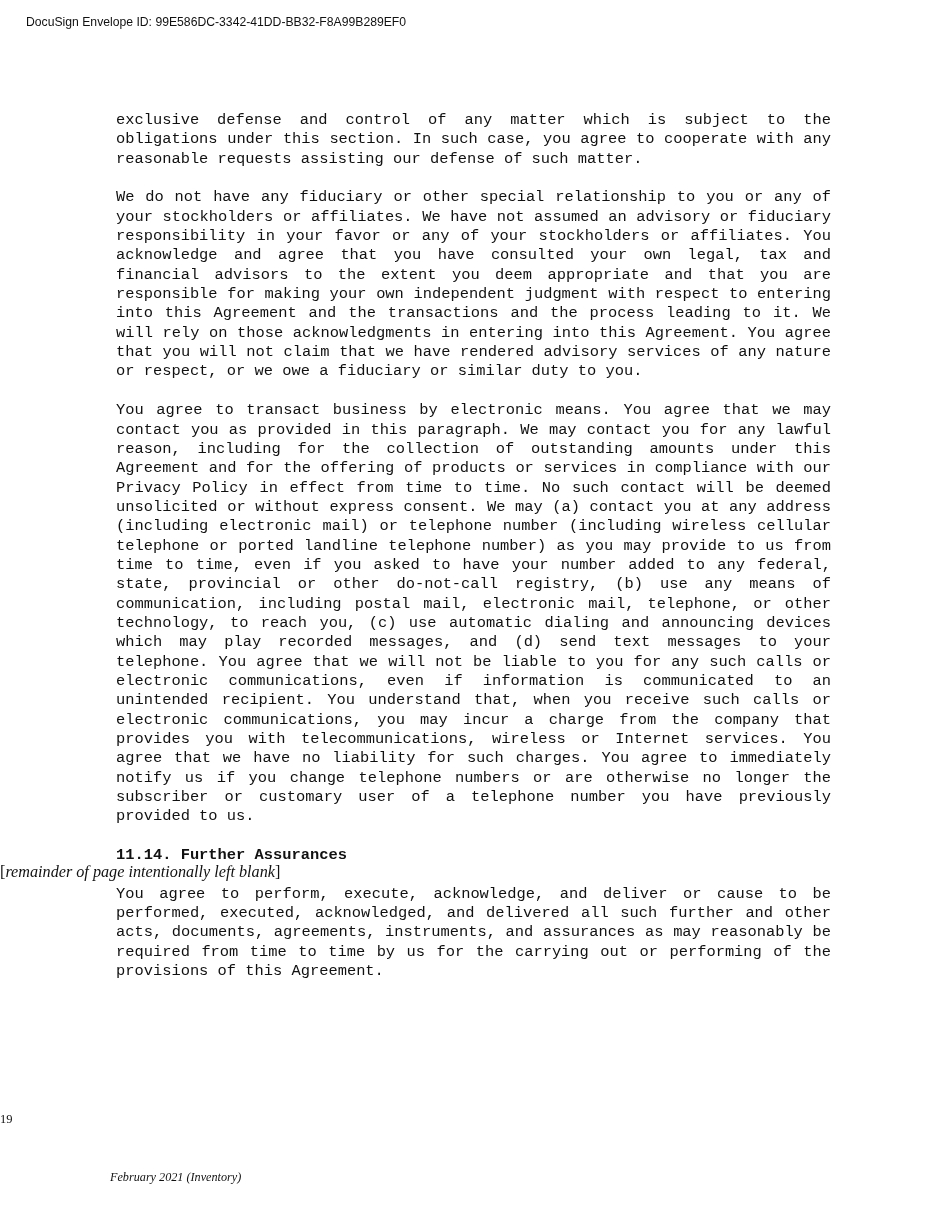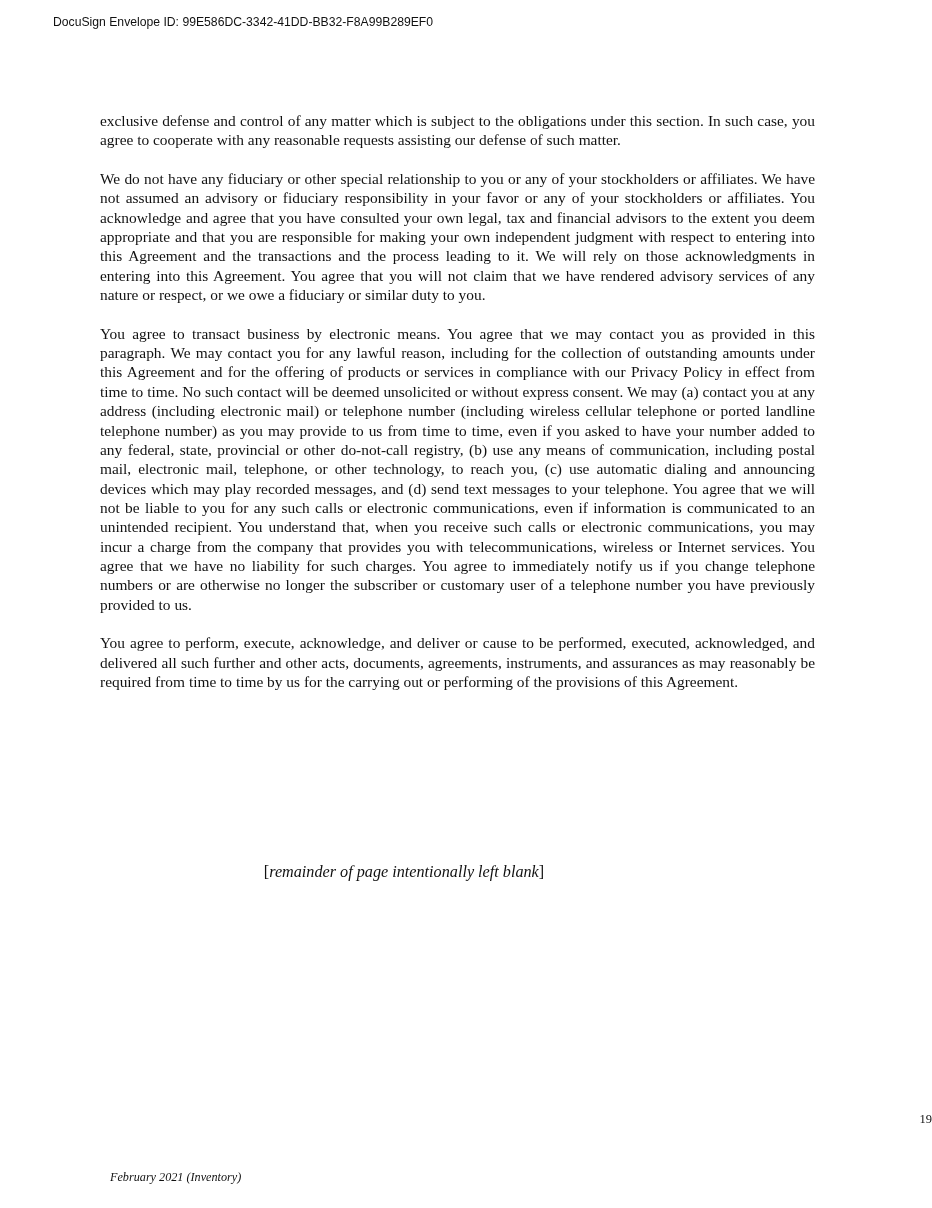--- a/index.html
+++ b/index.html
@@ -15,56 +15,54 @@
       color: #111111;
     }
     .envelope-id {
       position: absolute;
       left: 26px;
       top: 15px;
       font-family: "Liberation Sans", sans-serif;
       font-size: 12.2px;
       color: #111;
       letter-spacing: 0px;
-      margin-left: 27px;
     }
     .content {
       position: absolute;
-      left: 100px;
+      left: 116px;
       top: 111px;
       width: 715px;
-      font-family: Liberation Serif, serif;
+      font-family: Liberation Mono, monospace;
       font-size: 15.4px;
       line-height: 19.35px;
     }
     .para {
       margin: 0 0 19.35px 0;
       text-align: justify;
       text-align-last: left;
     }
     .heading {
       margin: 0 0 19.35px 0;
       font-weight: bold;
     }
     .blank-note {
       position: absolute;
       left: 0;
       width: 808px;
       top: 863px;
-      text-align: center;
       font-family: "Liberation Serif", serif;
       font-size: 16.2px;
     }
     .blank-note .it { font-style: italic; }
     .page-number {
       position: absolute;
       left: 0;
       width: 932px;
       top: 1112px;
-      text-align: right;
+      text-align: left;
       font-family: "Liberation Serif", serif;
       font-size: 12.5px;
     }
     .footer-date {
       position: absolute;
       left: 110px;
       top: 1140px;
       font-family: "Liberation Serif", serif;
       font-style: italic;
       font-size: 12.2px;
@@ -73,20 +71,21 @@
   </style>
 </head>
 <body>
 
 <div class="envelope-id">DocuSign Envelope ID: 99E586DC-3342-41DD-BB32-F8A99B289EF0</div>
 
 <div class="content">
   <p class="para">exclusive defense and control of any matter which is subject to the obligations under this section. In such case, you agree to cooperate with any reasonable requests assisting our defense of such matter.</p>
   <p class="para">We do not have any fiduciary or other special relationship to you or any of your stockholders or affiliates. We have not assumed an advisory or fiduciary responsibility in your favor or any of your stockholders or affiliates. You acknowledge and agree that you have consulted your own legal, tax and financial advisors to the extent you deem appropriate and that you are responsible for making your own independent judgment with respect to entering into this Agreement and the transactions and the process leading to it. We will rely on those acknowledgments in entering into this Agreement. You agree that you will not claim that we have rendered advisory services of any nature or respect, or we owe a fiduciary or similar duty to you.</p>
   <p class="para">You agree to transact business by electronic means. You agree that we may contact you as provided in this paragraph. We may contact you for any lawful reason, including for the collection of outstanding amounts under this Agreement and for the offering of products or services in compliance with our Privacy Policy in effect from time to time. No such contact will be deemed unsolicited or without express consent. We may (a) contact you at any address (including electronic mail) or telephone number (including wireless cellular telephone or ported landline telephone number) as you may provide to us from time to time, even if you asked to have your number added to any federal, state, provincial or other do-not-call registry, (b) use any means of communication, including postal mail, electronic mail, telephone, or other technology, to reach you, (c) use automatic dialing and announcing devices which may play recorded messages, and (d) send text messages to your telephone. You agree that we will not be liable to you for any such calls or electronic communications, even if information is communicated to an unintended recipient. You understand that, when you receive such calls or electronic communications, you may incur a charge from the company that provides you with telecommunications, wireless or Internet services. You agree that we have no liability for such charges. You agree to immediately notify us if you change telephone numbers or are otherwise no longer the subscriber or customary user of a telephone number you have previously provided to us.</p>
+  <p class="heading">11.14. Further Assurances</p>
   <p class="para">You agree to perform, execute, acknowledge, and deliver or cause to be performed, executed, acknowledged, and delivered all such further and other acts, documents, agreements, instruments, and assurances as may reasonably be required from time to time by us for the carrying out or performing of the provisions of this Agreement.</p>
 </div>
 
 <div class="blank-note"><span>[</span><span class="it">remainder of page intentionally left blank</span><span>]</span></div>
 
 <div class="page-number">19</div>
 
 <div class="footer-date">February 2021 (Inventory)</div>
 
 </body></html>

